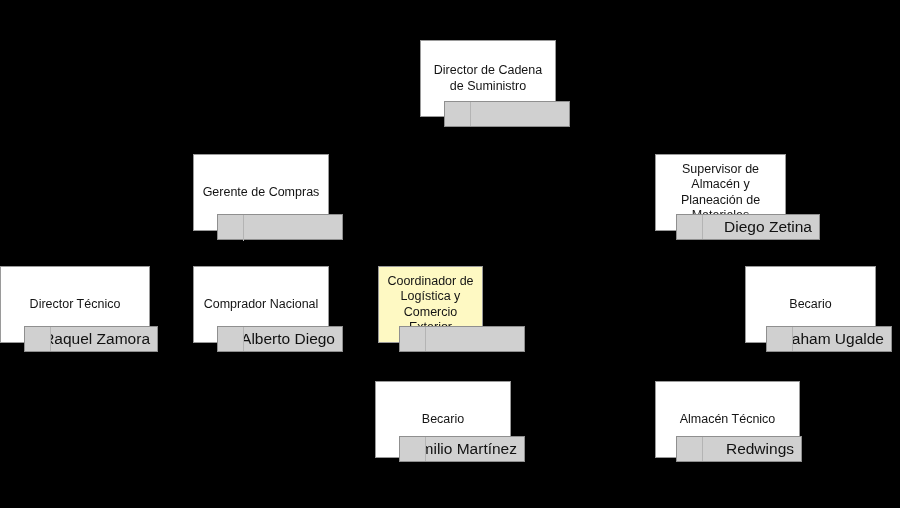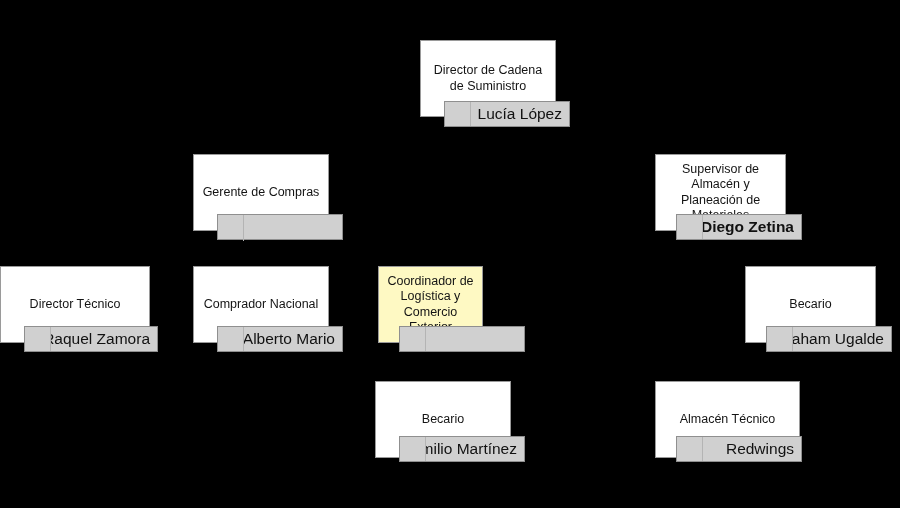--- a/index.html
+++ b/index.html
@@ -83,57 +83,56 @@
 </head>
 <body>
 
 <div id="chart-canvas" style="width: 900px; height: 508px; background: rgb(0, 0, 0);">
     <div class="node" style="left: 0px; top: 0px;">
       <div class="node-title-box" style="left: 420px; top: 40px; width: 136px; height: 77px; background: rgb(255, 255, 255); color: rgb(20, 20, 20);">
         <span class="node-title-text">Director de Cadena de Suministro</span>
       </div>
       <div class="node-name-bar" style="left: 444px; top: 101px; width: 126px; height: 26px; background: rgb(208, 208, 208);">
         <div class="node-name-handle"></div>
-        <div class="node-name-text" style="color: rgb(17, 17, 17);">Lucía López</div>
       </div>
     </div>
     <div class="node" style="left: 0px; top: 0px;">
       <div class="node-title-box" style="left: 193px; top: 154px; width: 136px; height: 77px; background: rgb(255, 255, 255); color: rgb(20, 20, 20);">
         <span class="node-title-text">Gerente de Compras</span>
       </div>
       <div class="node-name-bar" style="left: 217px; top: 214px; width: 126px; height: 26px; background: rgb(208, 208, 208); flex-direction: column;">
         <div class="node-name-handle"></div>
         <div class="node-name-text" style="color: rgb(17, 17, 17);">Mario Cruz</div>
       </div>
     </div>
     <div class="node" style="left: 0px; top: 0px;">
       <div class="node-title-box" style="left: 655px; top: 154px; width: 131px; height: 77px; background: rgb(255, 255, 255); color: rgb(20, 20, 20);">
         <span class="node-title-text">Supervisor de Almacén y Planeación de Materiales</span>
       </div>
-      <div class="node-name-bar" style="left: 676px; top: 214px; width: 126px; height: 26px; background: rgb(208, 208, 208); font-weight: bold;">
+      <div class="node-name-bar" style="left: 676px; top: 214px; width: 144px; height: 26px; background: rgb(208, 208, 208);">
         <div class="node-name-handle"></div>
         <div class="node-name-text" style="color: rgb(17, 17, 17);">Diego Zetina</div>
       </div>
     </div>
     <div class="node" style="left: 0px; top: 0px;">
       <div class="node-title-box" style="left: 0px; top: 266px; width: 150px; height: 77px; background: rgb(255, 255, 255); color: rgb(20, 20, 20);">
         <span class="node-title-text">Director Técnico</span>
       </div>
       <div class="node-name-bar" style="left: 24px; top: 326px; width: 134px; height: 26px; background: rgb(208, 208, 208);">
         <div class="node-name-handle"></div>
         <div class="node-name-text" style="color: rgb(17, 17, 17);">Raquel Zamora</div>
       </div>
     </div>
     <div class="node" style="left: 0px; top: 0px;">
       <div class="node-title-box" style="left: 193px; top: 266px; width: 136px; height: 77px; background: rgb(255, 255, 255); color: rgb(20, 20, 20);">
         <span class="node-title-text">Comprador Nacional</span>
       </div>
       <div class="node-name-bar" style="left: 217px; top: 326px; width: 126px; height: 26px; background: rgb(208, 208, 208);">
         <div class="node-name-handle"></div>
-        <div class="node-name-text" style="color: rgb(17, 17, 17);">Alberto Mario</div>
+        <div class="node-name-text" style="color: rgb(17, 17, 17);">Alberto Diego</div>
       </div>
     </div>
     <div class="node" style="left: 0px; top: 0px;">
       <div class="node-title-box" style="left: 378px; top: 266px; width: 105px; height: 77px; background: #fef9c3; color: rgb(20, 20, 20);">
         <span class="node-title-text">Coordinador de Logística y Comercio Exterior</span>
       </div>
       <div class="node-name-bar" style="left: 399px; top: 326px; width: 126px; height: 26px; background: rgb(208, 208, 208);">
         <div class="node-name-handle"></div>
         <div class="node-name-text is-empty" style="color: rgb(17, 17, 17);"></div>
       </div>

